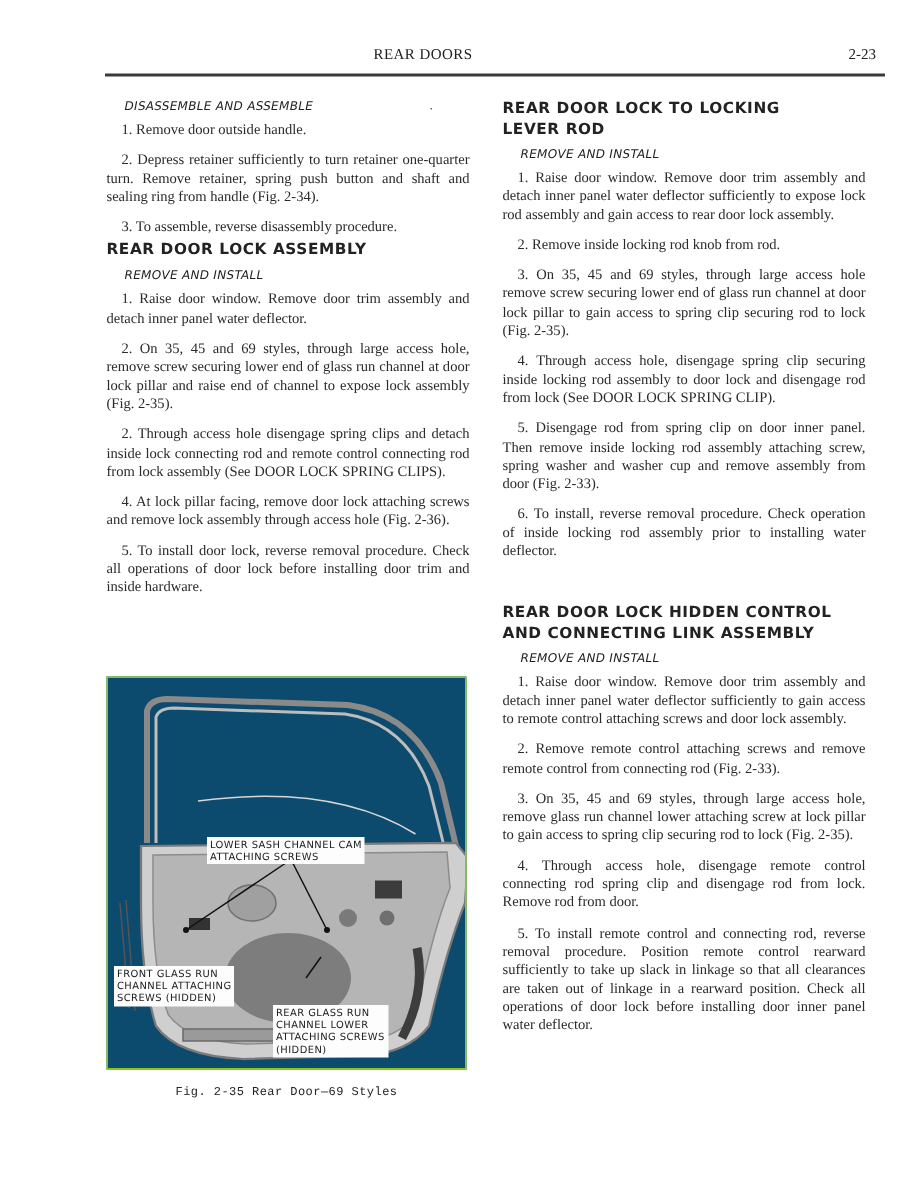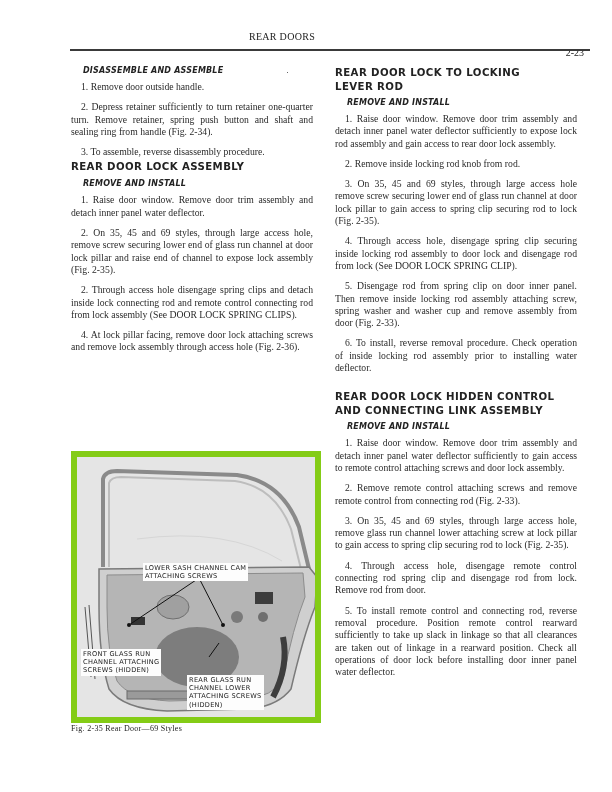--- a/index.html
+++ b/index.html
@@ -1,42 +1,42 @@
 <!DOCTYPE html>
 <html><head>
 <meta charset="utf-8">
 <style>
   html, body { margin: 0; padding: 0; background: #ffffff; }
   body { width: 612px; height: 792px; position: relative; overflow: hidden; color: #2a2a2a;
          font-family: "DejaVu Serif", "Liberation Serif", serif; }
   .hdr-title { position: absolute; left: 0; width: 564px; top: 31px; text-align: center;
                font-family: "Liberation Serif", serif; font-size: 10px; letter-spacing: 0.3px; color:#222; }
   .hdr-page { position: absolute; right: 28px; top: 31px; font-family: "Liberation Serif", serif;
-              font-size: 10px; color:#222;margin-top:16px; }
+              font-size: 10px; color:#222; }
   .hdr-rule { position: absolute; left: 70px; right: 22px; top: 49px; height: 2px; background: #3a3a3a; }
 
   .col { position: absolute; top: 66px; width: 242px; }
   .col-left { left: 71px; }
   .col-right { left: 335px; width: 242px; }
 
-  .sub { font-family: "DejaVu Sans", sans-serif; font-weight: bold; font-style: italic;
+  .sub { font-family: "DejaVu Sans", sans-serif; font-weight: normal; font-style: italic;
          font-size: 8px; letter-spacing: 0.2px; color:#222; margin: 0 0 6px 0; padding-left: 12px; }
   .sec { font-family: "DejaVu Sans", sans-serif; font-weight: bold; font-size: 10.2px;
          letter-spacing: 0.4px; line-height: 14px; color:#222; margin: 0 0 5px 0; }
   p.step { margin: 0 0 8px 0; font-family: "Liberation Serif", serif; font-size: 9.7px; line-height: 12.3px;
            text-align: justify; text-indent: 10px; color:#2a2a2a; }
 
   .figure { position: absolute; left: 71px; top: 451px; width: 238px; height: 260px;
-            border: 6px solid #84cc16; background: #e5e5e5; overflow: hidden; }
+            border: 1px solid #84cc16; background: #0c4a6e; overflow: hidden; }
   .figure svg { position: absolute; left: 0; top: 0; }
   .callout { position: absolute; font-family: "DejaVu Sans", sans-serif; font-size: 6.6px;
              line-height: 8.2px; letter-spacing: 0.3px; color:#1a1a1a; background: #fdfdfd; padding: 1px 2px;
              white-space: pre-line; }
-  .fig-caption { position: absolute; left: 71px; width: 240px; top: 724px; 
-                 font-family: Liberation Serif, serif; font-size: 8px; letter-spacing: 0.3px; color:#222; }
+  .fig-caption { position: absolute; left: 71px; width: 240px; top: 724px; text-align: center;
+                 font-family: Liberation Mono, monospace; font-size: 8px; letter-spacing: 0.3px; color:#222; }
   .dot { position: absolute; left: 287px; top: 72px; width: 1px; height: 1px; background:#666; }
 </style>
 </head>
 <body>
 
 <div class="hdr-title">REAR DOORS</div>
 <div class="hdr-page">2-23</div>
 <div class="hdr-rule"></div>
 <div class="dot"></div>
 
@@ -45,20 +45,21 @@
   <p class="step">1. Remove door outside handle.</p>
   <p class="step">2. Depress retainer sufficiently to turn retainer one-quarter turn. Remove retainer, spring push button and shaft and sealing ring from handle (Fig. 2-34).</p>
   <p class="step" style="margin-bottom:2px">3. To assemble, reverse disassembly procedure.</p>
 
   <div class="sec">REAR DOOR LOCK ASSEMBLY</div>
   <div class="sub">REMOVE AND INSTALL</div>
   <p class="step">1. Raise door window. Remove door trim assembly and detach inner panel water deflector.</p>
   <p class="step">2. On 35, 45 and 69 styles, through large access hole, remove screw securing lower end of glass run channel at door lock pillar and raise end of channel to expose lock assembly (Fig. 2-35).</p>
   <p class="step">2. Through access hole disengage spring clips and detach inside lock connecting rod and remote control connecting rod from lock assembly (See DOOR LOCK SPRING CLIPS).</p>
   <p class="step">4. At lock pillar facing, remove door lock attaching screws and remove lock assembly through access hole (Fig. 2-36).</p>
+  <p class="step">5. To install door lock, reverse removal procedure. Check all operations of door lock before installing door trim and inside hardware.</p>
 </div>
 
 <div class="figure">
   <svg width="238" height="260" viewBox="0 0 238 260">
 
     <path d="M26 110 L26 22 Q28 14 40 14 L160 18 Q205 24 222 70 L232 112" fill="none" stroke="#8a8a8a" stroke-width="4"></path>
     <path d="M32 110 L32 26 Q34 20 44 20 L158 24 Q198 30 214 72 L224 112" fill="none" stroke="#bdbdbd" stroke-width="2"></path>
     <path d="M60 82 Q150 70 205 104" fill="none" stroke="#d6d6d6" stroke-width="1"></path>
 
     <path d="M22 112 L232 110 L240 120 L238 150 Q226 180 214 232 Q200 250 170 252 L90 254 Q46 252 32 232 Q22 200 22 150 Z" fill="#cfcfcf" stroke="#7a7a7a" stroke-width="1.5"></path>
@@ -96,21 +97,21 @@
   <div class="sec" style="margin-bottom:4px">
     <div>REAR DOOR LOCK TO LOCKING</div>
     <div>LEVER ROD</div>
   </div>
   <div class="sub">REMOVE AND INSTALL</div>
   <p class="step">1. Raise door window. Remove door trim assembly and detach inner panel water deflector sufficiently to expose lock rod assembly and gain access to rear door lock assembly.</p>
   <p class="step">2.  Remove inside locking rod knob from rod.</p>
   <p class="step">3. On 35, 45 and 69 styles, through large access hole remove screw securing lower end of glass run channel at door lock pillar to gain access to spring clip securing rod to lock (Fig. 2-35).</p>
   <p class="step">4. Through access hole, disengage spring clip securing inside locking rod assembly to door lock and disengage rod from lock (See DOOR LOCK SPRING CLIP).</p>
   <p class="step">5. Disengage rod from spring clip on door inner panel. Then remove inside locking rod assembly attaching screw, spring washer and washer cup and remove assembly from door (Fig. 2-33).</p>
-  <p class="step" style="margin-bottom:16px">6. To install, reverse removal procedure. Check operation of inside locking rod assembly prior to installing water deflector.</p>
+  <p class="step" style="margin-bottom:28px">6. To install, reverse removal procedure. Check operation of inside locking rod assembly prior to installing water deflector.</p>
 
   <div class="sec" style="margin-bottom:4px">
     <div>REAR DOOR LOCK HIDDEN CONTROL</div>
     <div>AND CONNECTING LINK ASSEMBLY</div>
   </div>
   <div class="sub">REMOVE AND INSTALL</div>
   <p class="step">1. Raise door window. Remove door trim assembly and detach inner panel water deflector sufficiently to gain access to remote control attaching screws and door lock assembly.</p>
   <p class="step">2. Remove remote control attaching screws and remove remote control from connecting rod (Fig. 2-33).</p>
   <p class="step">3. On 35, 45 and 69 styles, through large access hole, remove glass run channel lower attaching screw at lock pillar to gain access to spring clip securing rod to lock (Fig. 2-35).</p>
   <p class="step">4. Through access hole, disengage remote control connecting rod spring clip and disengage rod from lock. Remove rod from door.</p>

